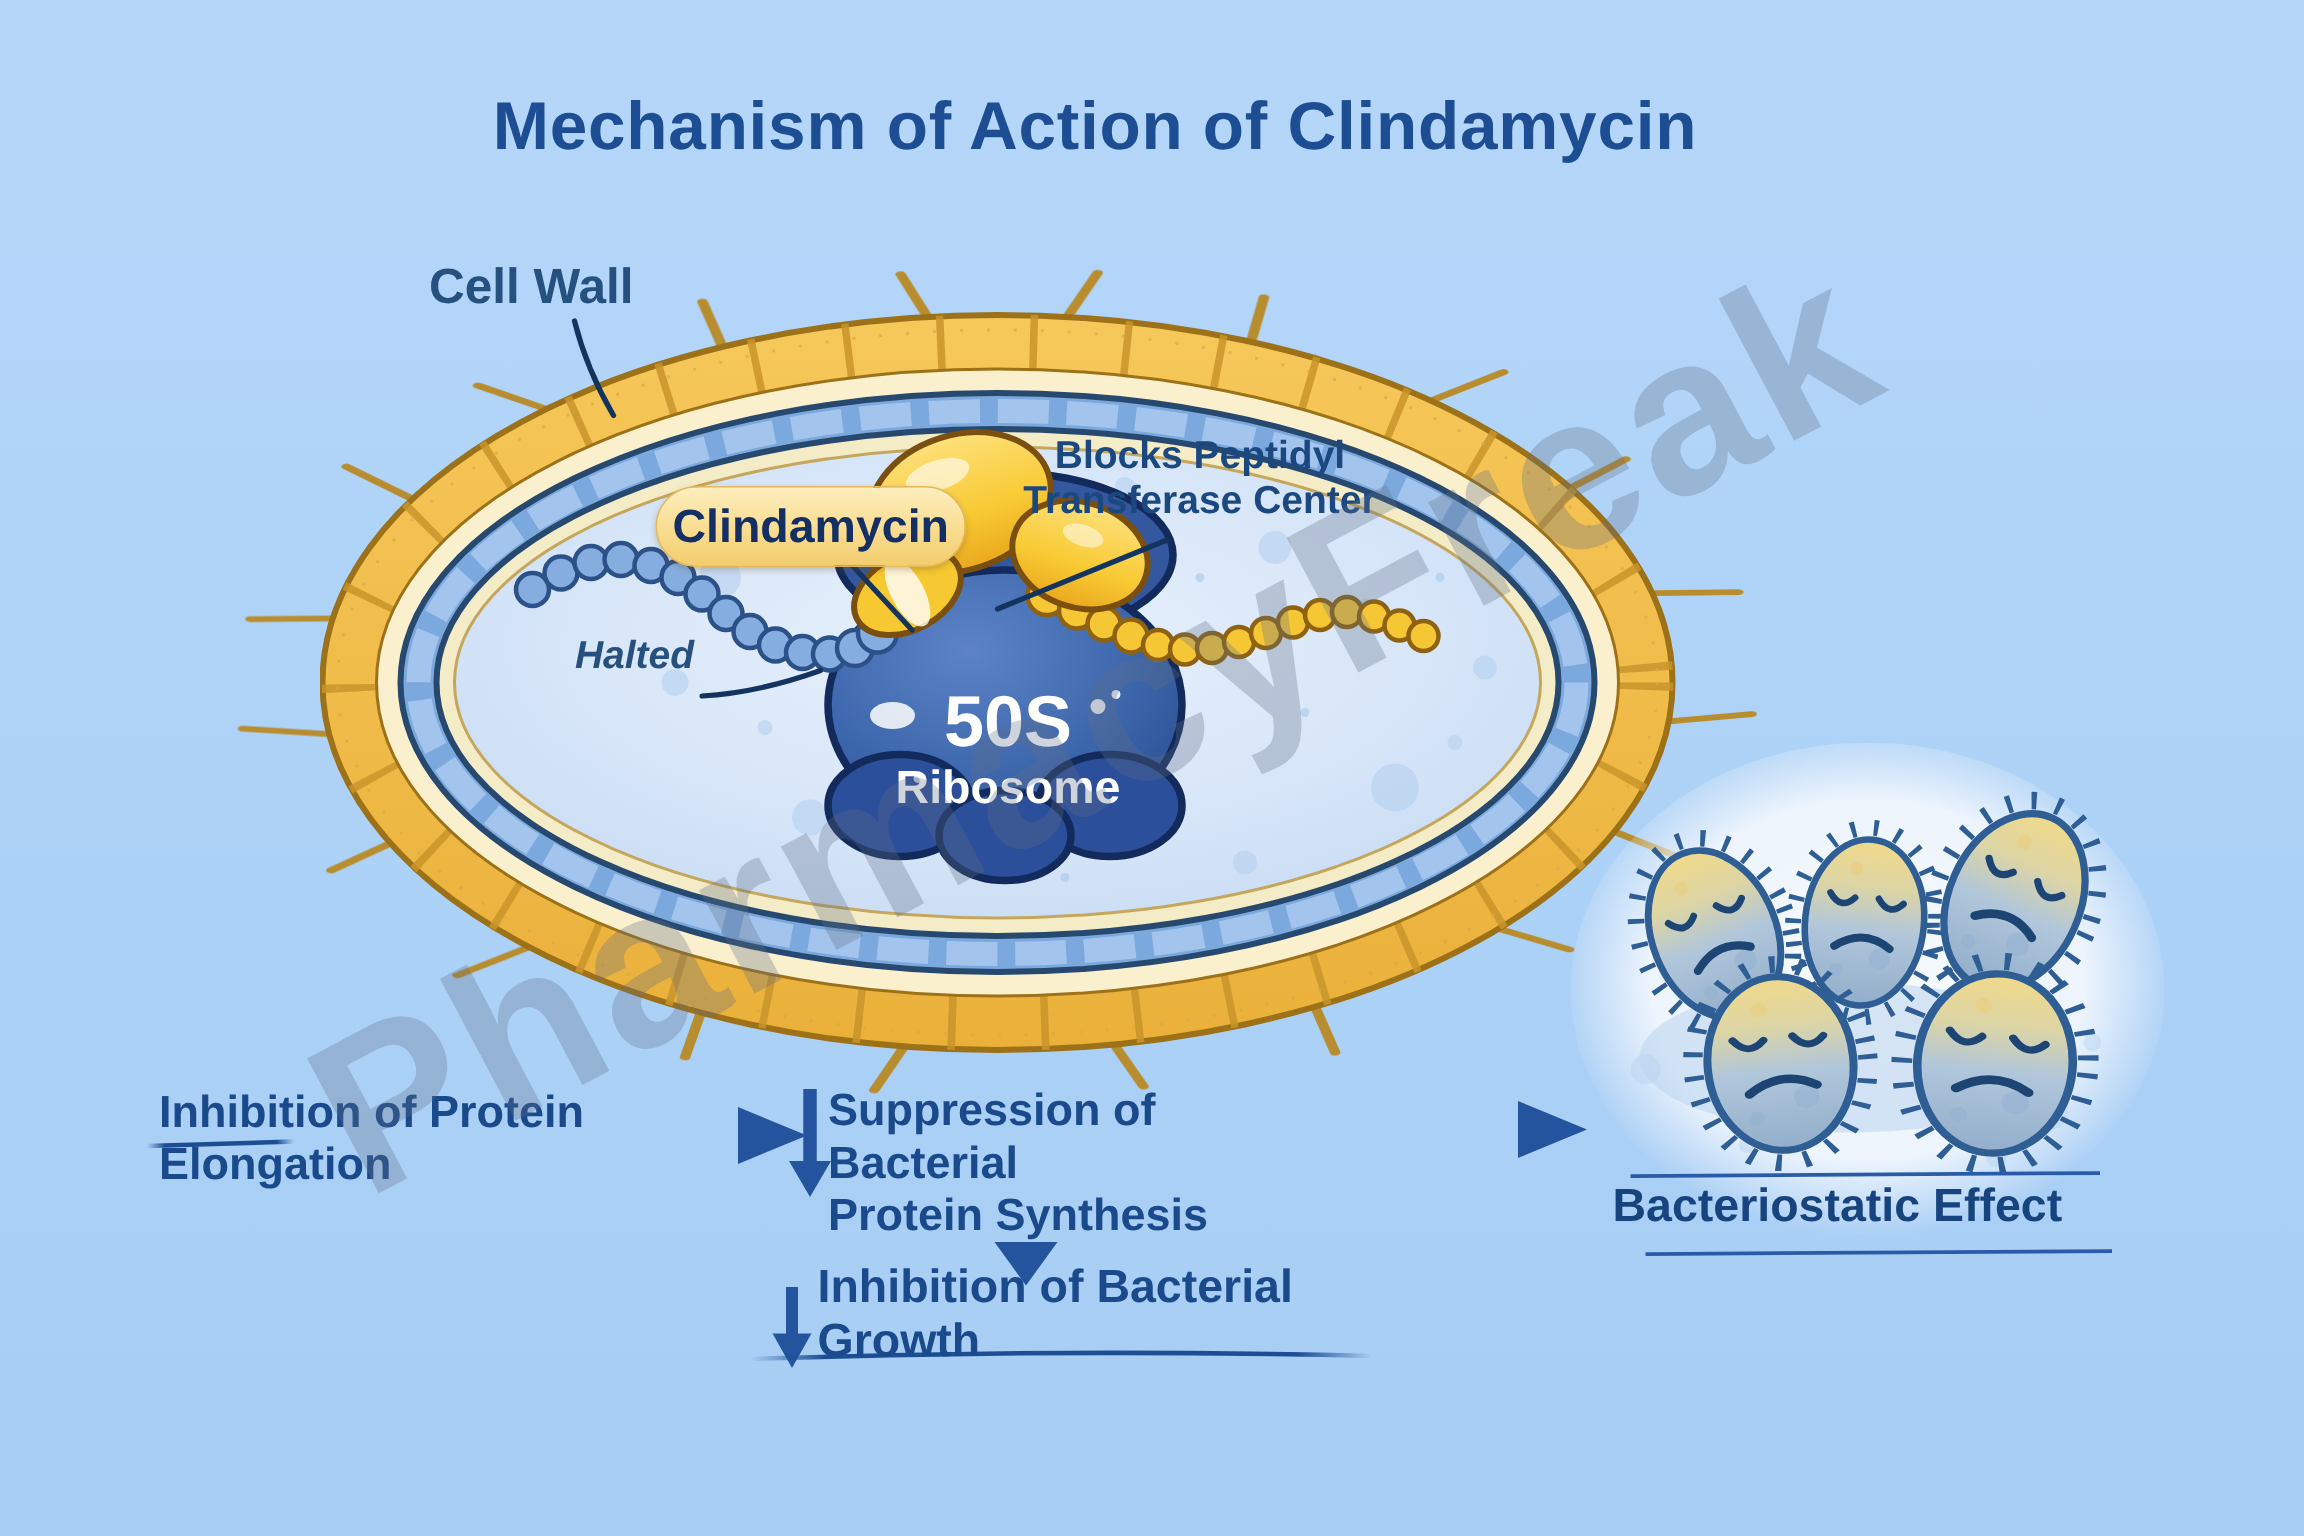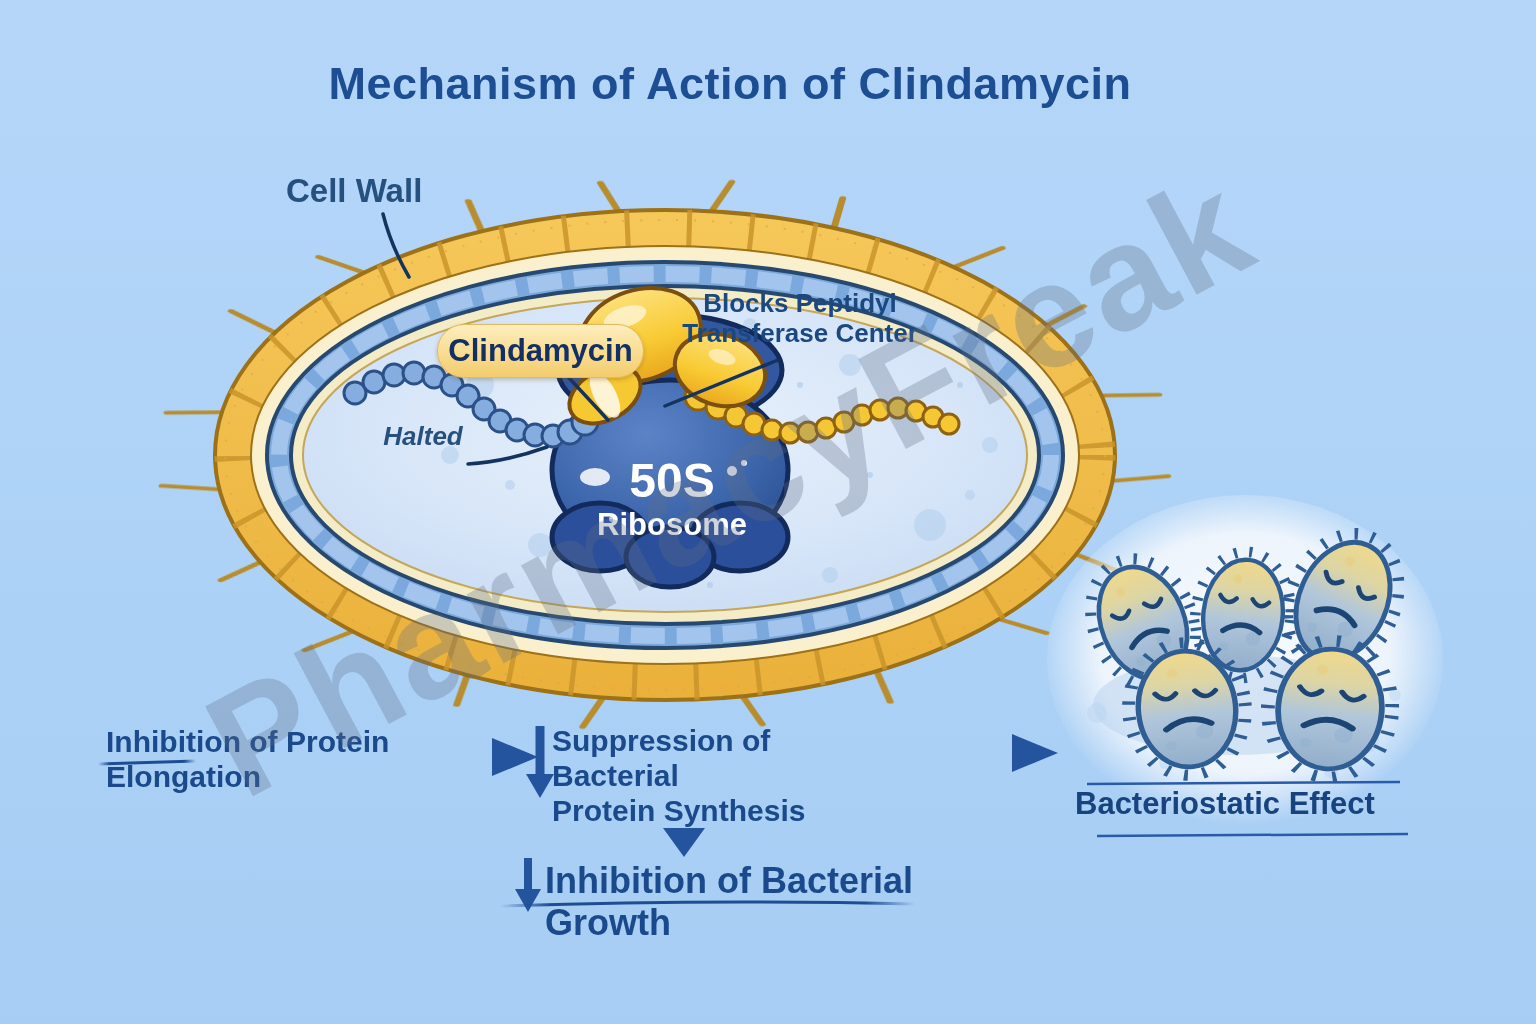--- a/index.html
+++ b/index.html
@@ -22,21 +22,21 @@
     display:flex;align-items:center;justify-content:center;
     font-size:31px;font-weight:bold;color:#132f63;margin-top:28px;
   }
   .blocks-label{left:666px;top:289px;width:268px;text-align:center;font-size:26px;line-height:1.14;color:#1c4880;}
   .halted-label{left:343px;top:422px;width:160px;text-align:center;line-height:1.1;}
   .halted-label .l1{font-size:26px;font-style:italic;}
   .halted-label .l2{font-size:25px;}
   .flow-text{color:#1b4a8c;font-weight:bold;text-align:left;z-index:4;line-height:1.17;}
   .step1{left:106px;top:724px;width:320px;font-size:30px;}
   .step2{left:552px;top:723px;width:322px;font-size:30px;}
-  .step3{left:545px;top:860px;width:368px;font-size:36px;}
+  .step3{left:545px;top:840px;width:368px;font-size:31px;}
   .result{left:1075px;top:786px;width:350px;font-size:31px;color:#17447e;}
   .watermark{
     left:60px;top:400px;width:1340px;text-align:center;z-index:6;
     font-size:148px;font-weight:bold;letter-spacing:4px;
     color:rgba(96,110,134,0.30);transform:rotate(-28deg);
     pointer-events:none;white-space:nowrap;
   }
   svg{position:absolute;}
   #cellSvg{left:150px;top:155px;z-index:1;}
   #bactSvg{left:1045px;top:495px;z-index:2;}

